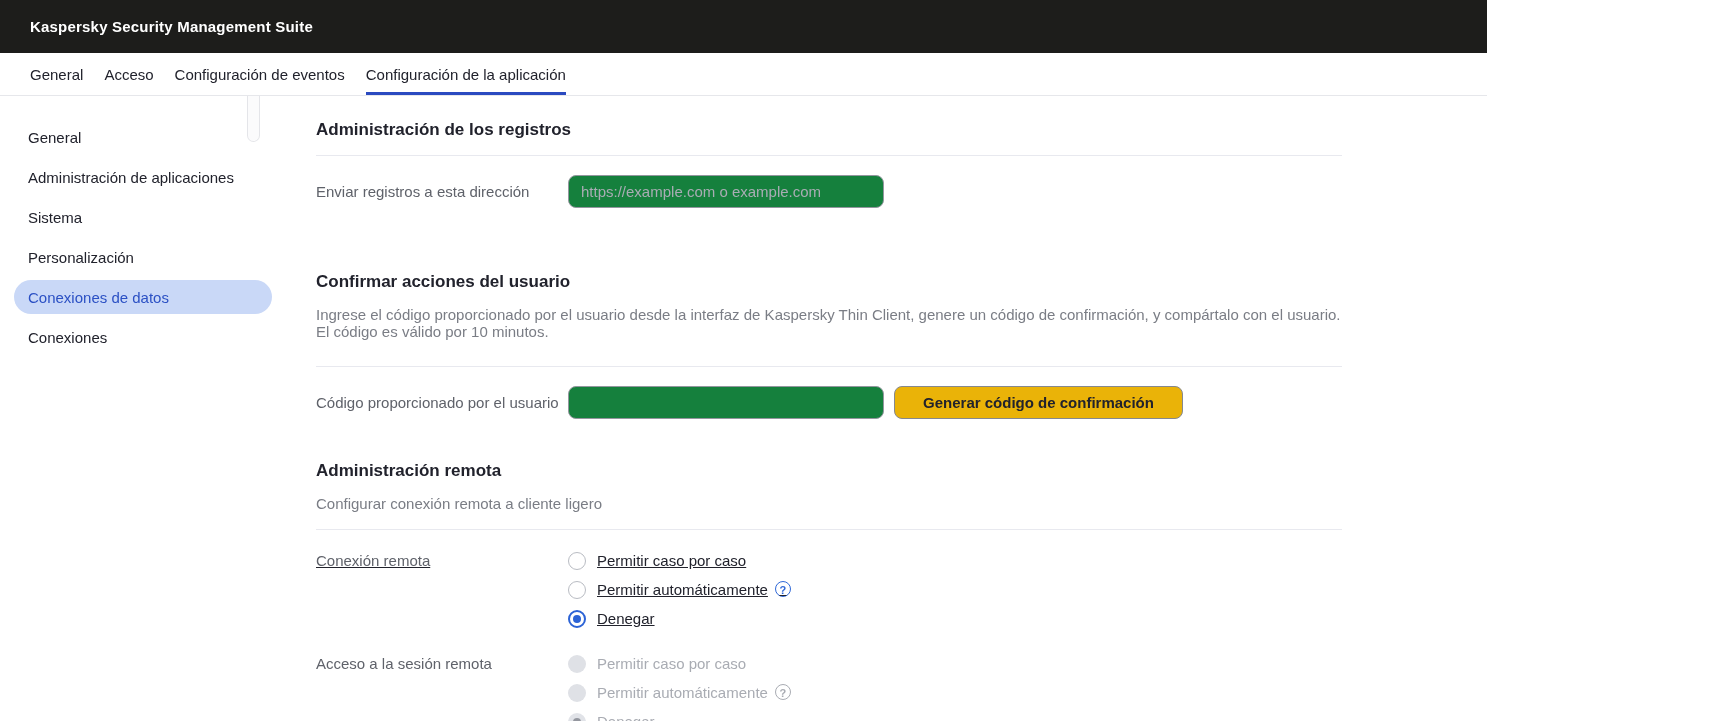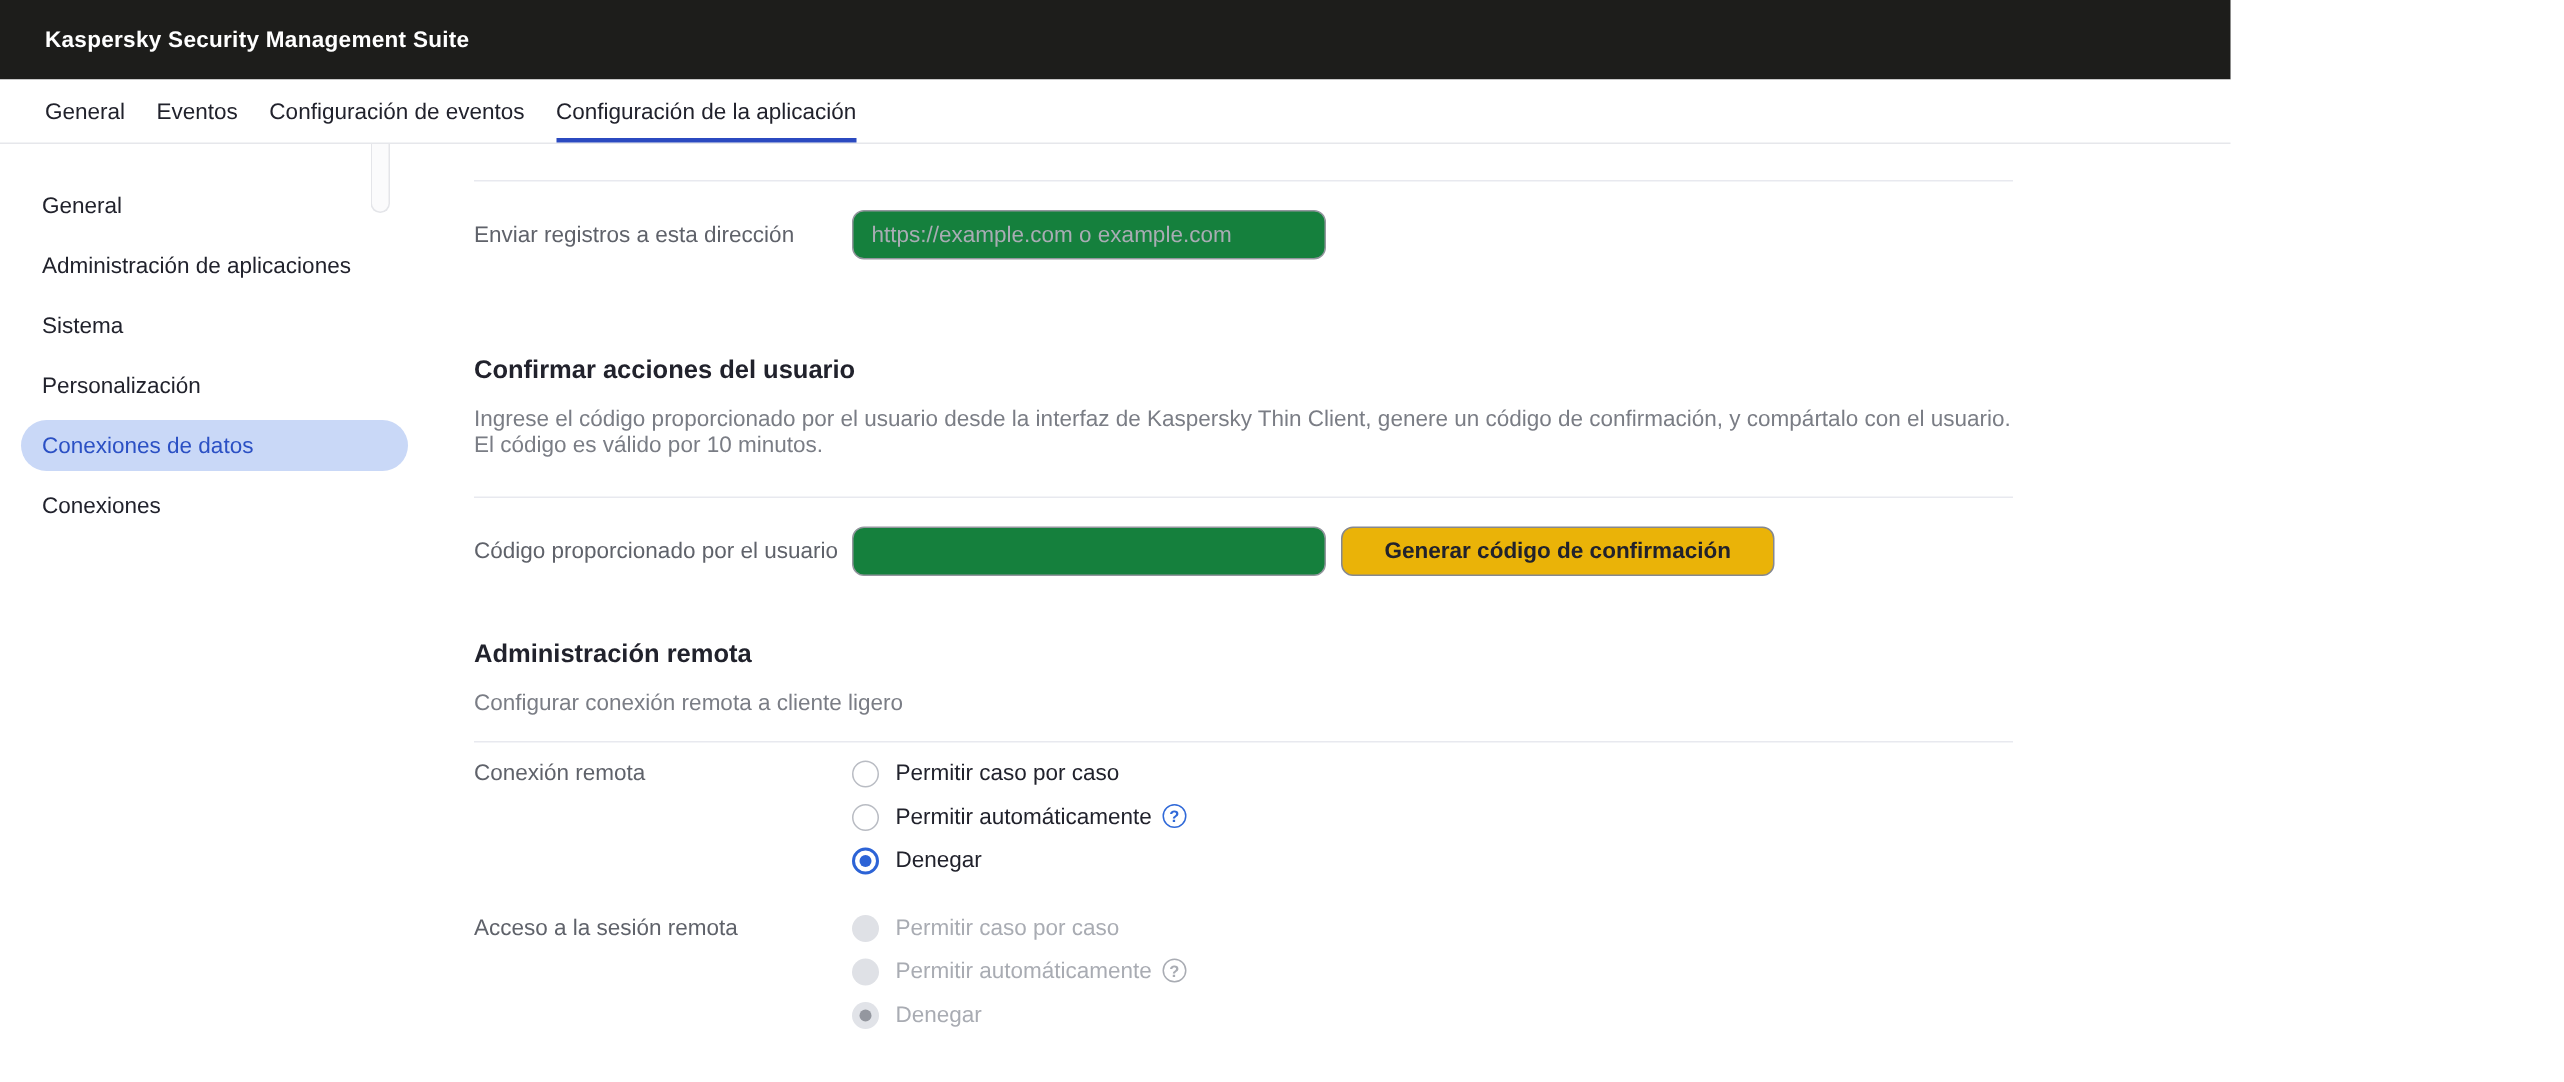--- a/index.html
+++ b/index.html
@@ -104,53 +104,54 @@
   
   .m-h1 { margin-bottom: 15px; }
   .row-logs { margin-top: 19px; }
   .sec-confirm { margin-top: 64px; }
   .m-desc { margin-top: 14px; }
   .div-confirm { margin-top: 26px; }
   .row-code { margin-top: 19px; }
   .sec-remote { margin-top: 42px; }
   .m-sub { margin-top: 14px; }
   .div-remote { margin-top: 17px; }
-  .grp-1 { margin-top: 12px; }
+  .grp-1 { margin-top: 22px; text-decoration: underline; }
   .grp-2 { margin-top: 25px; }
 </style>
 </head>
 <body>
 
 <div class="page">
 
   <div class="appbar">
     <div class="title">Kaspersky Security Management Suite</div>
   </div>
 
   <div class="tabbar">
     <div class="tab">General</div>
-    <div class="tab">Eventos</div>
+    <div class="tab">Acceso</div>
     <div class="tab">Configuración de eventos</div>
     <div class="tab active">Configuración de la aplicación</div>
   </div>
 
   <div class="main">
 
     <div class="sidebar">
       <div class="side-scroll-thumb"></div>
       <div class="side-item">General</div>
       <div class="side-item">Administración de aplicaciones</div>
       <div class="side-item">Sistema</div>
       <div class="side-item">Personalización</div>
       <div class="side-item selected">Conexiones de datos</div>
       <div class="side-item">Conexiones</div>
     </div>
 
     <div class="content">
 
+      <h2 class="section-title m-h1">Administración de los registros</h2>
       <div class="divider"></div>
 
       <div class="field-row row-logs">
         <div class="field-label gray-label">Enviar registros a esta dirección</div>
         <input class="text-input" type="text" placeholder="https://example.com o example.com" style="">
       </div>
 
       <h2 class="section-title sec-confirm">Confirmar acciones del usuario</h2>
       <p class="desc-text m-desc">Ingrese el código proporcionado por el usuario desde la interfaz de Kaspersky Thin Client, genere un código de confirmación, y compártalo con el usuario. El código es válido por 10 minutos.</p>
       <div class="divider div-confirm"></div>

